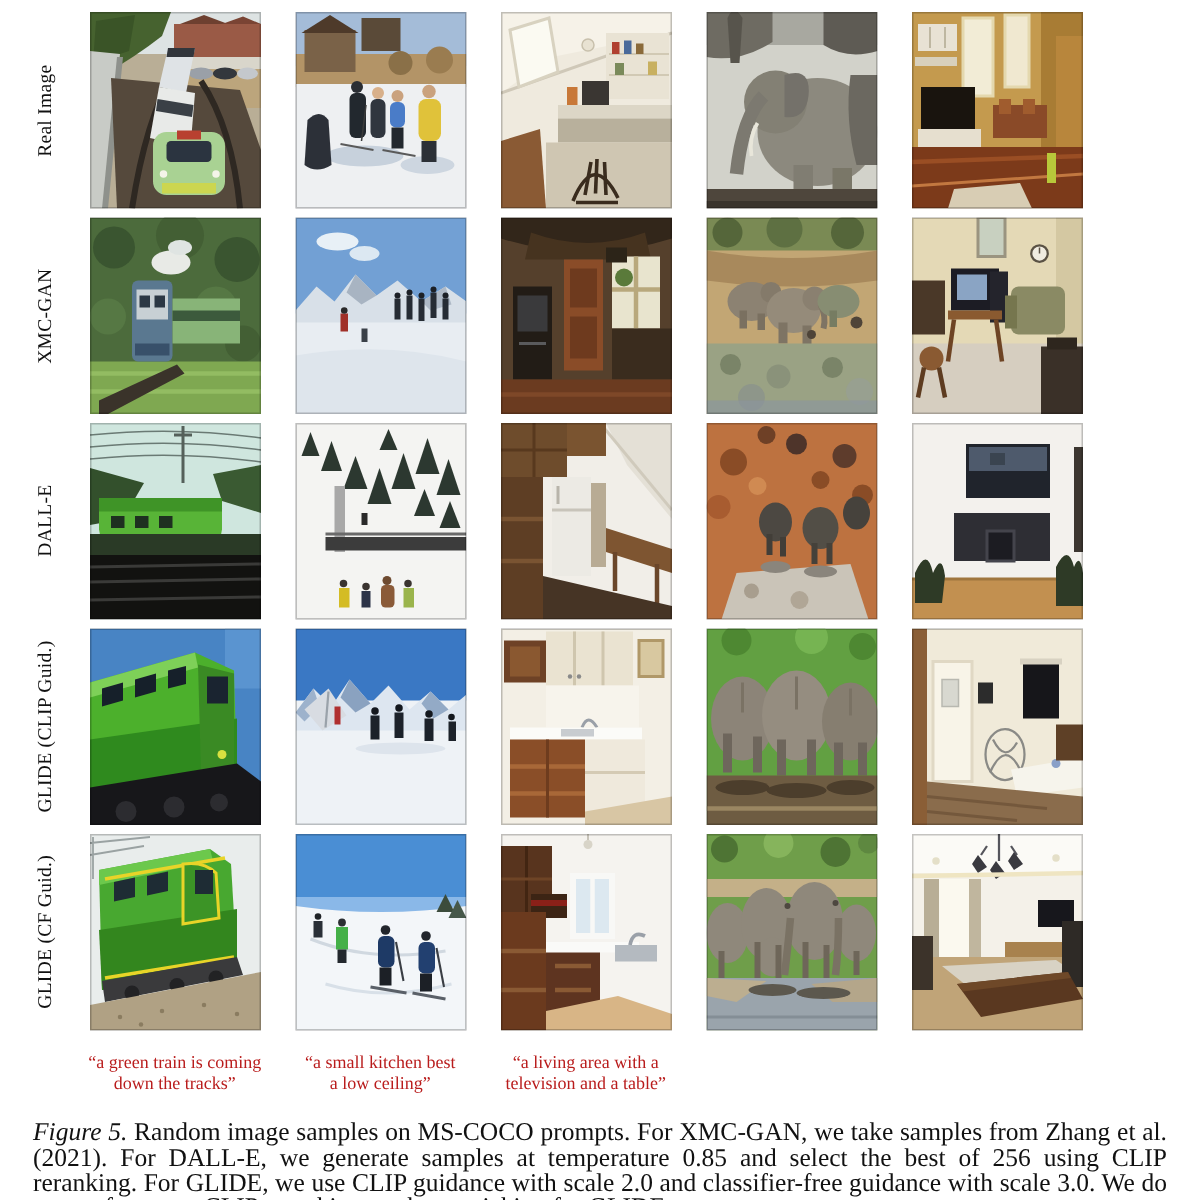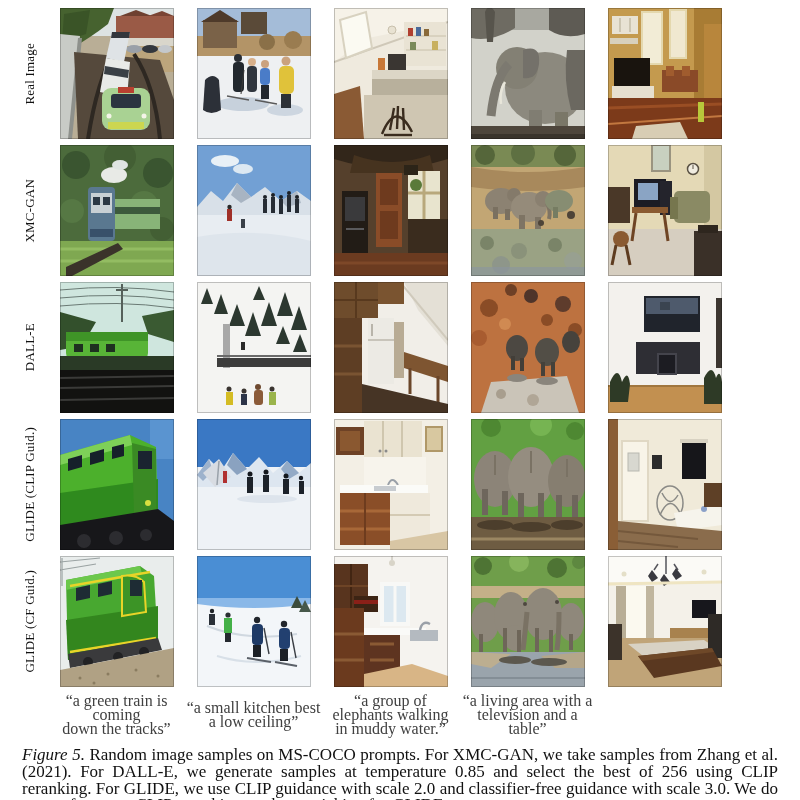--- a/index.html
+++ b/index.html
@@ -6,21 +6,21 @@
   body{width:800px;height:800px;font-family:"Liberation Serif", serif;color:#111;}
   .page{position:relative;width:800px;height:800px;background:#fff;overflow:hidden;}
   .grid{padding-top:8px;}
   .g-row{display:flex;height:131px;margin-bottom:6px;}
   .g-label{flex:0 0 60px;width:60px;display:flex;align-items:center;justify-content:center;}
   .g-label span{writing-mode:vertical-rl;transform:rotate(180deg);font-size:13px;letter-spacing:.2px;white-space:nowrap;color:#111;}
   .g-cell{flex:0 0 114px;width:114px;height:131px;margin-right:23px;overflow:hidden;outline:1px solid rgba(0,0,0,.22);outline-offset:-1px;background:#ddd;}
   .g-cell:last-child{margin-right:0;}
   .g-cell svg{display:block;width:100%;height:100%;}
   .prompts{display:flex;margin-left:48px;margin-top:3px;min-height:44px;align-items:center;}
-  .prompt{flex:0 0 137px;width:137px;text-align:center;font-size:16px;line-height:14px;white-space:pre-line;color:#404040;}
+  .prompt{flex:0 0 137px;width:137px;text-align:center;font-size:12px;line-height:14px;white-space:pre-line;color:#b91c1c;}
   .fig-caption{margin:10px 22px 0 22px;font-size:17px;line-height:16.8px;text-align:justify;color:#111;}
   .fig-caption .fig-label{font-style:italic;}
 </style>
 </head>
 <body>
 
 <div class="page">
   <div class="grid">
 
     <div class="g-row">
@@ -669,20 +669,18 @@
       </div>
     </div>
 
   </div>
 
   <div class="prompts">
     <div class="prompt">“a green train is coming
 down the tracks”</div>
     <div class="prompt">“a small kitchen best
 a low ceiling”</div>
-    <div class="prompt">“a group of elephants walking
-in muddy water.”</div>
     <div class="prompt">“a living area with a
 television and a table”</div>
   </div>
 
   <p class="fig-caption"><span class="fig-label">Figure 5.</span> <span>Random image samples on MS-COCO prompts. For XMC-GAN, we take samples from Zhang et al. (2021). For DALL-E, we generate samples at temperature 0.85 and select the best of 256 using CLIP reranking. For GLIDE, we use CLIP guidance with scale 2.0 and classifier-free guidance with scale 3.0. We do not perform any CLIP reranking or cherry-picking for GLIDE.</span></p>
 </div>
 
 </body></html>

